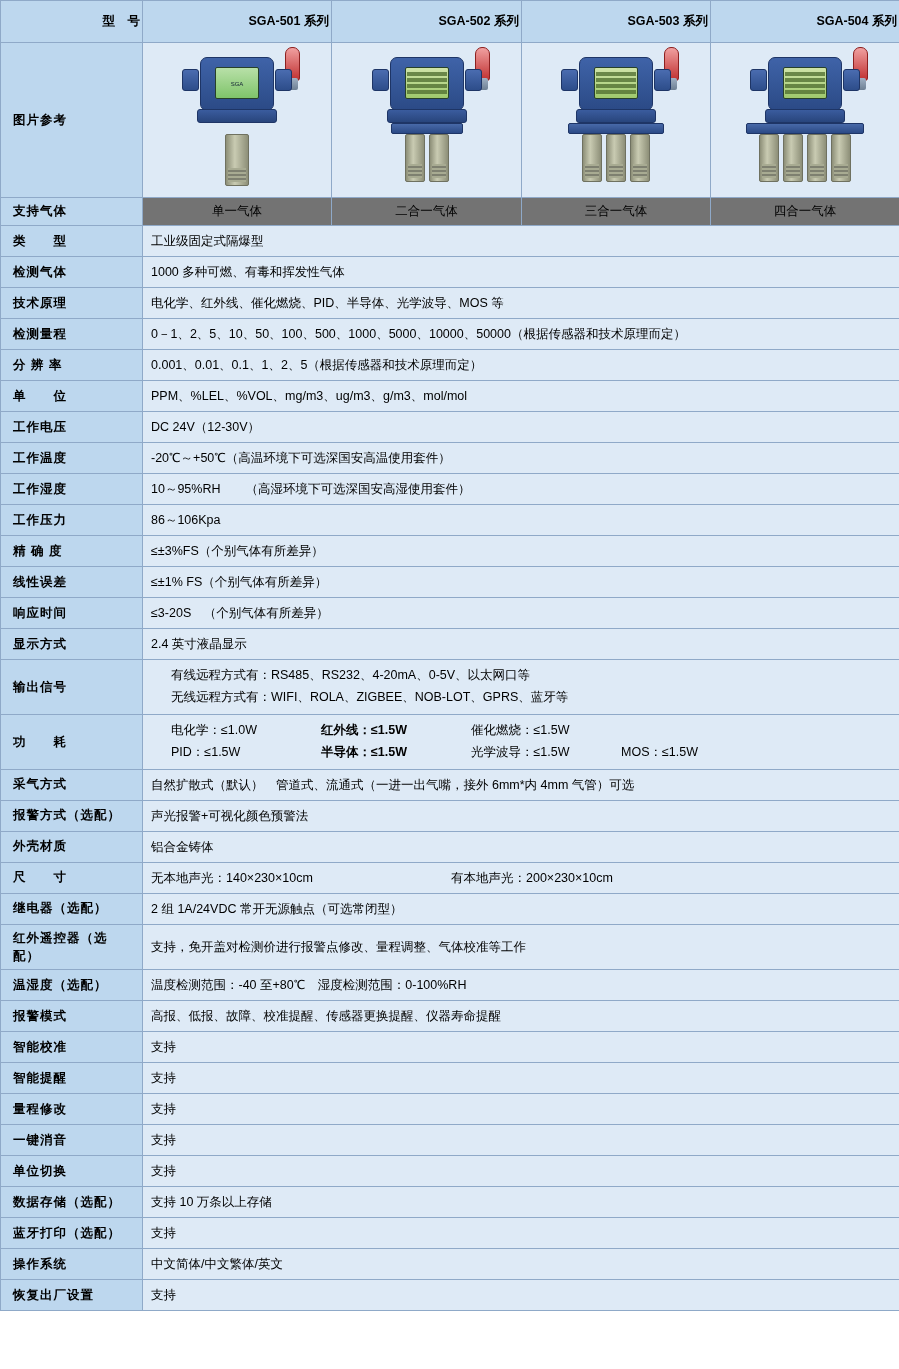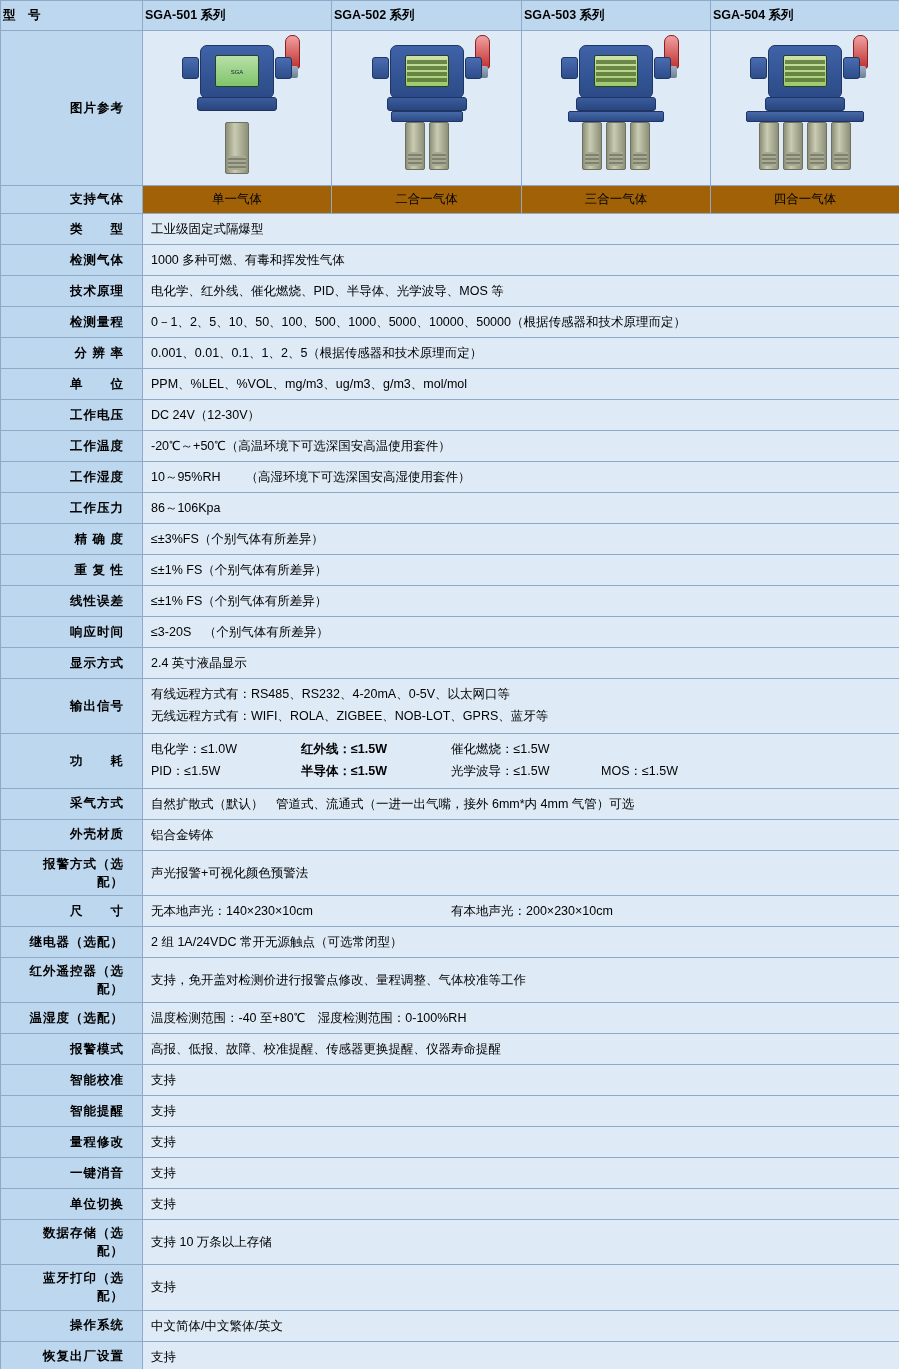--- a/index.html
+++ b/index.html
@@ -21,50 +21,50 @@
   }
   table.spec td {
     border: 1px solid #8fa9c8;
     font-size: 12.5px;
     color: #000000;
     vertical-align: middle;
   }
   td.label {
     width: 142px;
     background: #bdd7ee;
-    text-align: right;
+    text-align: left;
     font-weight: bold;
     letter-spacing: 1px;
-    padding: 4px 18px;
+    padding: 4px 12px;
     line-height: 1.45;
   }
   td.value {
     background: #deeaf6;
     padding: 5px 8px;
     line-height: 1.6;
   }
   td.hdr {
     background: #bdd7ee;
-    text-align: left;
+    text-align: right;
     font-weight: bold;
-    padding: 6px 2px;
+    padding: 12px 2px;
     font-size: 13px;
   }
   td.imgcell {
     background: #deeaf6;
     text-align: center;
     padding: 4px 0 2px 0;
   }
   td.gascell {
-    background: #a16207;
+    background: #737373;
     text-align: center;
     padding: 5px 2px;
     font-size: 12.5px;
   }
-  .multiline div { line-height: 1.75; }
+  .multiline div { line-height: 1.75; margin-left: 20px; }
   .cols {
     display: flex;
     flex-wrap: wrap;
   }
   .cols > span { display: inline-block; }
   .w-pow1 { width: 150px; }
   .w-pow2 { width: 150px; font-weight: bold; }
   .w-pow3 { width: 150px; }
   .w-pow4 { width: 150px; }
   .w-dim1 { width: 300px; }
@@ -352,24 +352,20 @@
   </tr>
   <tr>
     <td class="label">工作压力</td>
     <td class="value" colspan="4">86～106Kpa</td>
   </tr>
   <tr>
     <td class="label">精  确  度</td>
     <td class="value" colspan="4">≤±3%FS（个别气体有所差异）</td>
   </tr>
   <tr>
-    <td class="label">重  复  性</td>
-    <td class="value" colspan="4">≤±1% FS（个别气体有所差异）</td>
-  </tr>
-  <tr>
     <td class="label">线性误差</td>
     <td class="value" colspan="4">≤±1% FS（个别气体有所差异）</td>
   </tr>
   <tr>
     <td class="label">响应时间</td>
     <td class="value" colspan="4">≤3-20S　（个别气体有所差异）</td>
   </tr>
   <tr>
     <td class="label">显示方式</td>
     <td class="value" colspan="4">2.4 英寸液晶显示</td>
@@ -398,26 +394,26 @@
         <span class="w-pow4">MOS：≤1.5W</span>
       </div>
     </td>
   </tr>
 
   <tr>
     <td class="label">采气方式</td>
     <td class="value" colspan="4">自然扩散式（默认）　管道式、流通式（一进一出气嘴，接外 6mm*内 4mm 气管）可选</td>
   </tr>
   <tr>
+    <td class="label">报警方式（选配）</td>
+    <td class="value" colspan="4">声光报警+可视化颜色预警法</td>
+  </tr>
+  <tr>
     <td class="label">外壳材质</td>
     <td class="value" colspan="4">铝合金铸体</td>
-  </tr>
-  <tr>
-    <td class="label">报警方式（选配）</td>
-    <td class="value" colspan="4">声光报警+可视化颜色预警法</td>
   </tr>
 
   <tr>
     <td class="label">尺　　寸</td>
     <td class="value" colspan="4">
       <div class="cols">
         <span class="w-dim1">无本地声光：140×230×10cm</span>
         <span>有本地声光：200×230×10cm</span>
       </div>
     </td>

